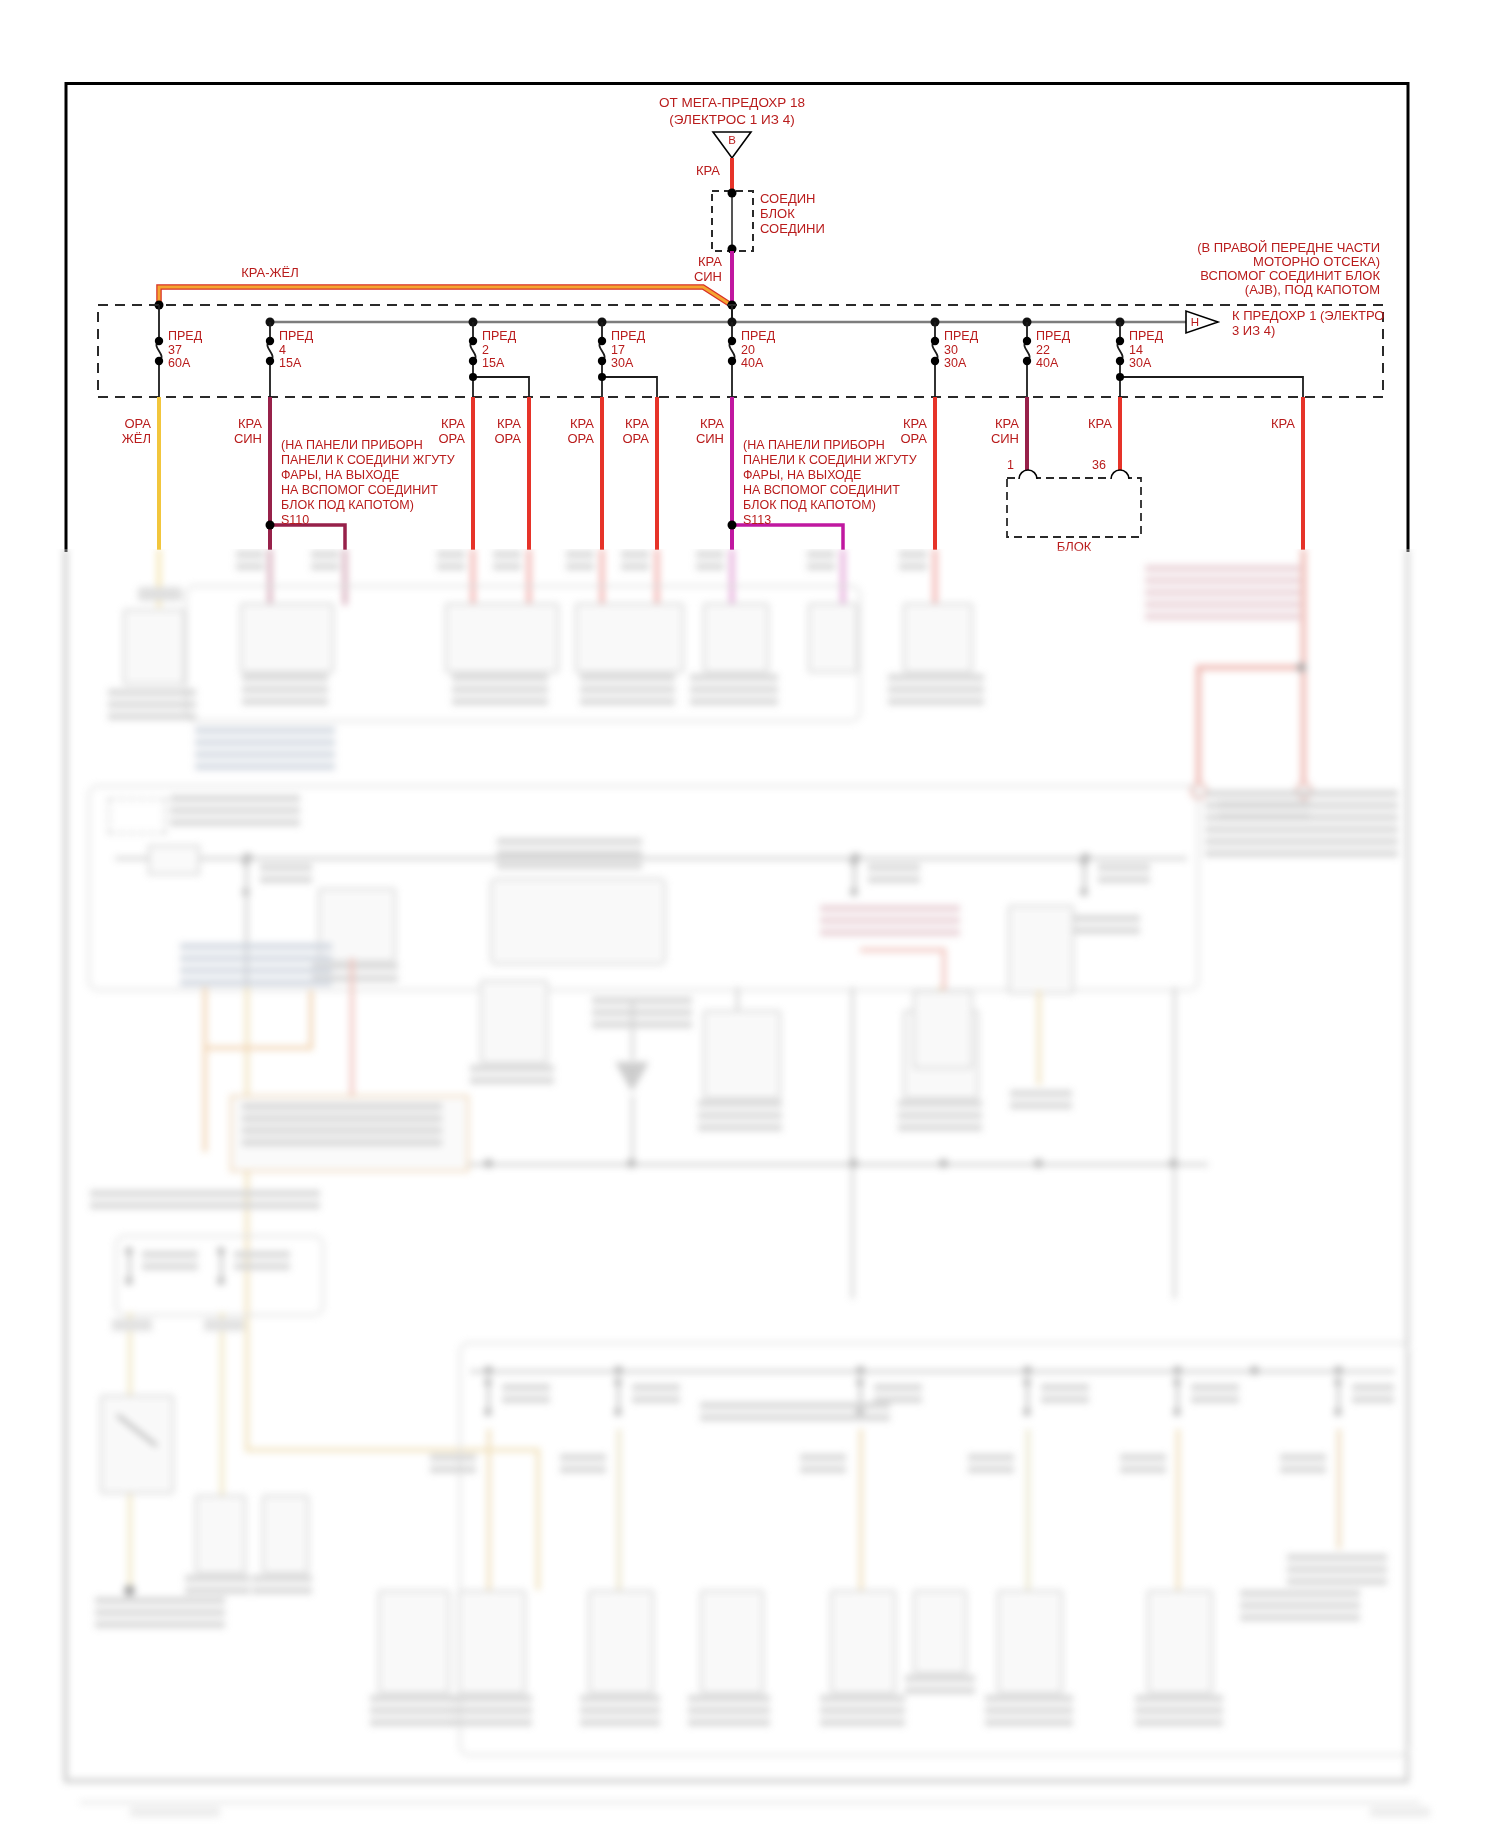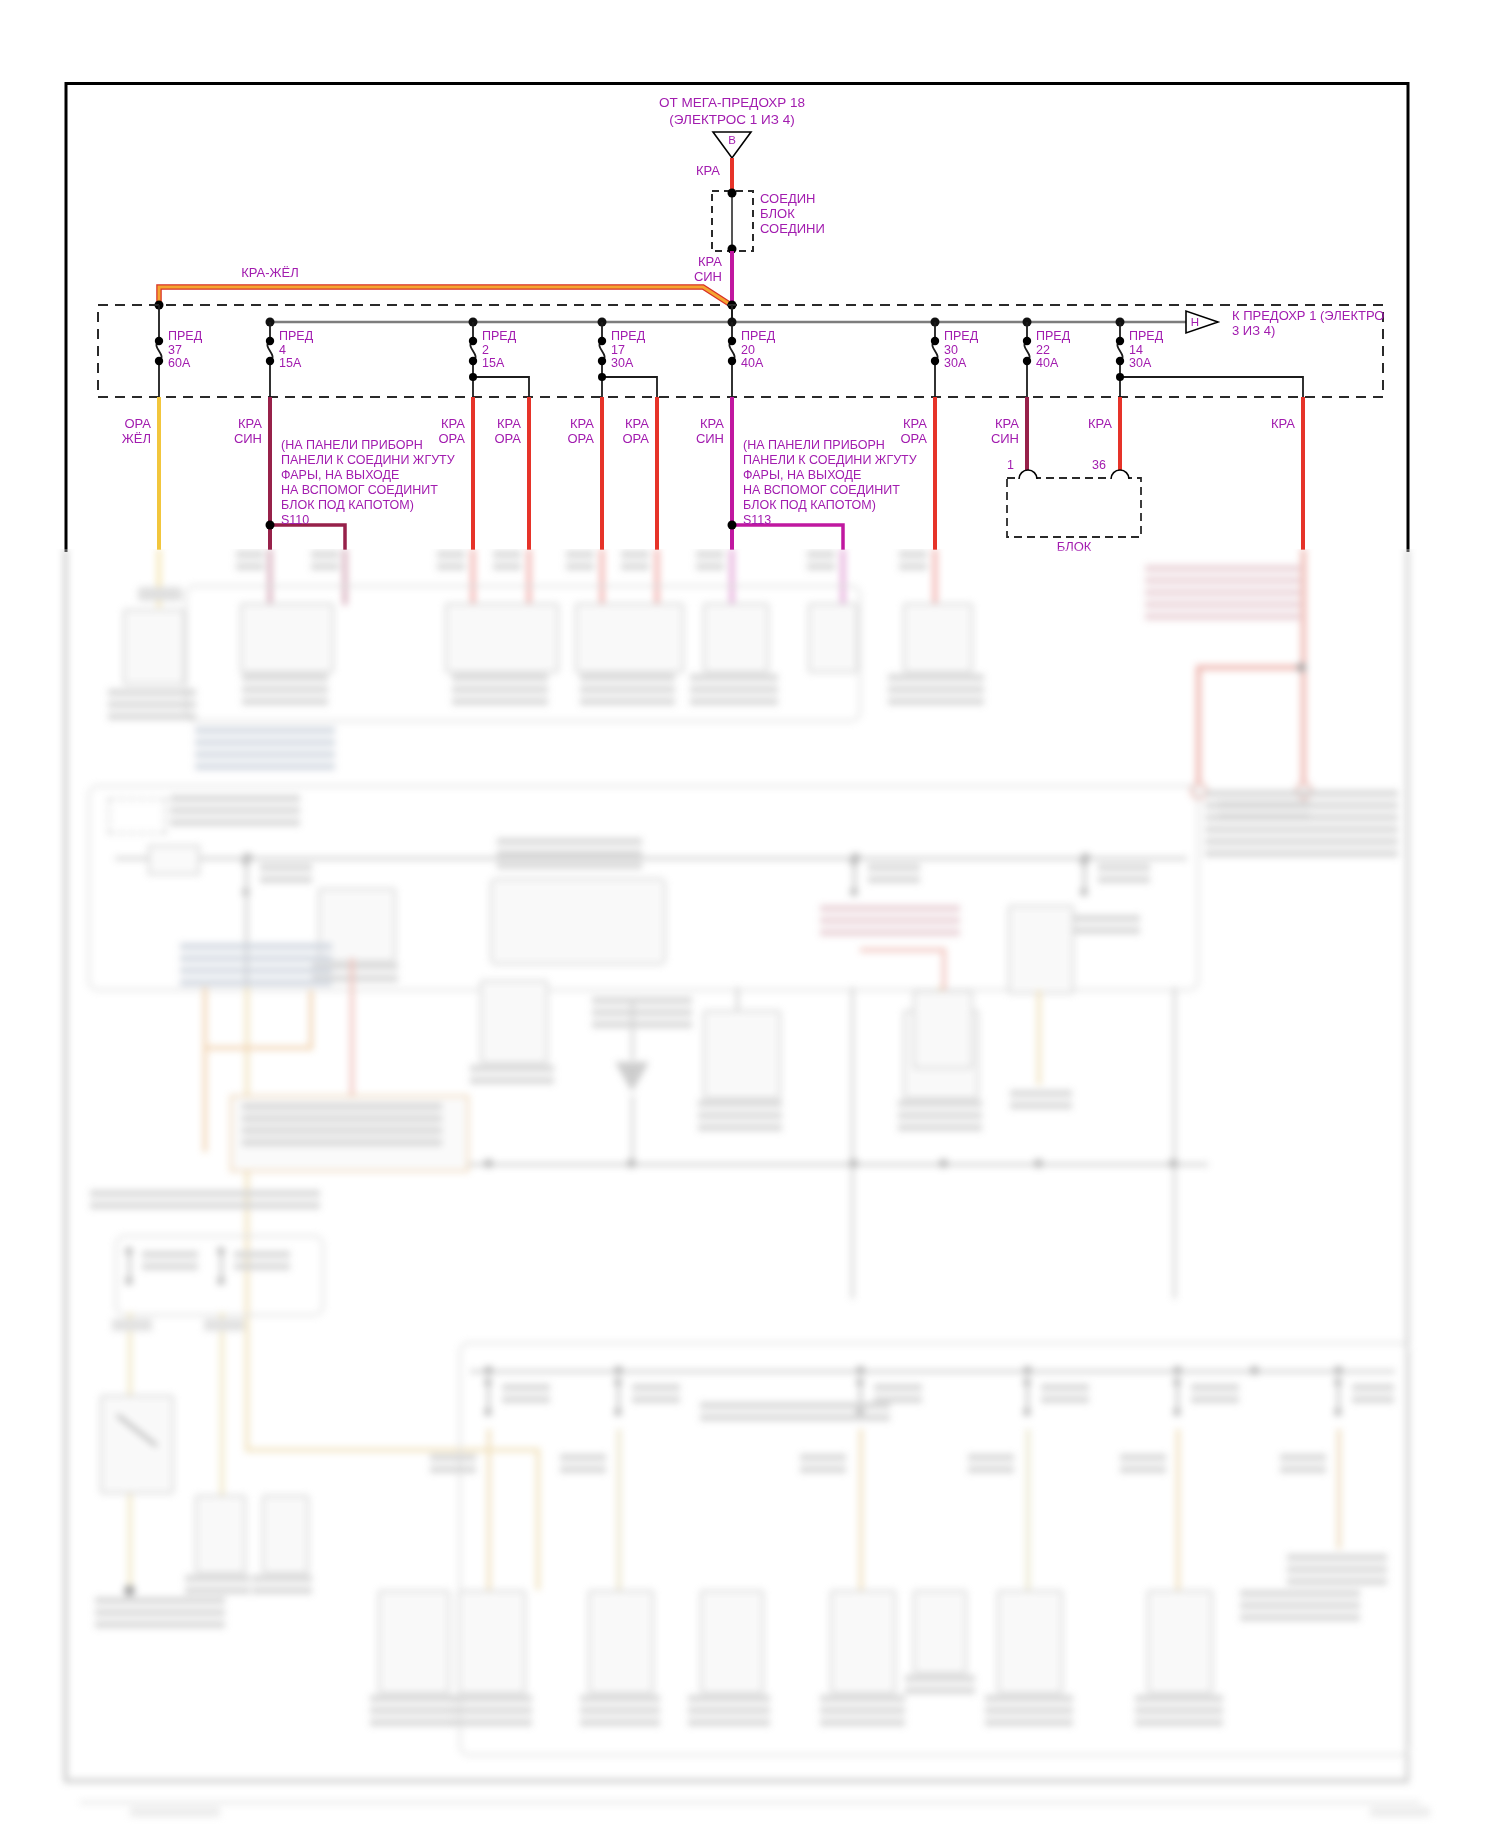--- a/index.html
+++ b/index.html
@@ -1,18 +1,18 @@
 <!DOCTYPE html>
 <html><head>
 <meta charset="utf-8">
 <style>
   html,body{margin:0;padding:0;background:#fff;}
   body{width:1500px;height:1828px;position:relative;font-family:"Liberation Sans","DejaVu Sans",sans-serif;color:#111;overflow:hidden;}
   .abs{position:absolute;}
-  .txt{position:absolute;font-size:13px;line-height:15px;white-space:pre;color:#a21caf;}
+  .txt{position:absolute;font-size:13px;line-height:15px;white-space:pre;color:#b91c1c;}
   .ctr{text-align:center;}
   .rt{text-align:right;}
   svg{position:absolute;left:0;top:0;pointer-events:none;}
   
   #blurzone{position:absolute;left:0;top:549px;width:1500px;height:1279px;overflow:hidden;}
   #blurwrap{position:absolute;left:0;top:0;width:100%;height:100%;filter:blur(3.6px) contrast(.92);opacity:.62;}
   #blurwash{position:absolute;left:0;top:0;width:100%;height:100%;background:rgba(255,255,255,.30);}
   .bw{position:absolute;}
   .vw{position:absolute;width:4px;}
   .hw{position:absolute;height:4px;}
@@ -135,20 +135,21 @@
   <path d="M1111 479 A9 9 0 0 1 1129 479" fill="#fff" stroke="#000" stroke-width="1.6"></path>
 </svg>
 
 <div class="txt ctr" style="left:632px;top:95px;width:200px;font-size:13.5px;">ОТ МЕГА-ПРЕДОХР 18</div>
 <div class="txt ctr" style="left:632px;top:112px;width:200px;font-size:13.5px;">(ЭЛЕКТРОС 1 ИЗ 4)</div>
 <div class="txt ctr" style="left:722px;top:133px;width:20px;font-size:11.5px;">B</div>
 <div class="txt rt" style="left:662px;top:163px;width:58px;">КРА</div>
 <div class="txt" style="left:760px;top:191px;"><span>СОЕДИН</span><br><span>БЛОК</span><br><span>СОЕДИНИ</span></div>
 <div class="txt rt" style="left:652px;top:254px;width:70px;"><span>КРА</span><br><span>СИН</span></div>
 <div class="txt ctr" style="left:195px;top:265px;width:150px;">КРА-ЖЁЛ</div>
+<div class="txt rt" style="left:1080px;top:241px;width:300px;line-height:14px;"><span>(В ПРАВОЙ ПЕРЕДНЕ ЧАСТИ</span><br><span>МОТОРНО ОТСЕКА)</span><br><span>ВСПОМОГ СОЕДИНИТ БЛОК</span><br><span>(AJB), ПОД КАПОТОМ</span></div>
 
 <div class="txt" style="left:168px;top:330px;line-height:13.5px;font-size:12.5px;"><span>ПРЕД</span><br><span>37</span><br><span>60A</span></div>
 <div class="txt" style="left:279px;top:330px;line-height:13.5px;font-size:12.5px;"><span>ПРЕД</span><br><span>4</span><br><span>15A</span></div>
 <div class="txt" style="left:482px;top:330px;line-height:13.5px;font-size:12.5px;"><span>ПРЕД</span><br><span>2</span><br><span>15A</span></div>
 <div class="txt" style="left:611px;top:330px;line-height:13.5px;font-size:12.5px;"><span>ПРЕД</span><br><span>17</span><br><span>30A</span></div>
 <div class="txt" style="left:741px;top:330px;line-height:13.5px;font-size:12.5px;"><span>ПРЕД</span><br><span>20</span><br><span>40A</span></div>
 <div class="txt" style="left:944px;top:330px;line-height:13.5px;font-size:12.5px;"><span>ПРЕД</span><br><span>30</span><br><span>30A</span></div>
 <div class="txt" style="left:1036px;top:330px;line-height:13.5px;font-size:12.5px;"><span>ПРЕД</span><br><span>22</span><br><span>40A</span></div>
 <div class="txt" style="left:1129px;top:330px;line-height:13.5px;font-size:12.5px;"><span>ПРЕД</span><br><span>14</span><br><span>30A</span></div>
 

